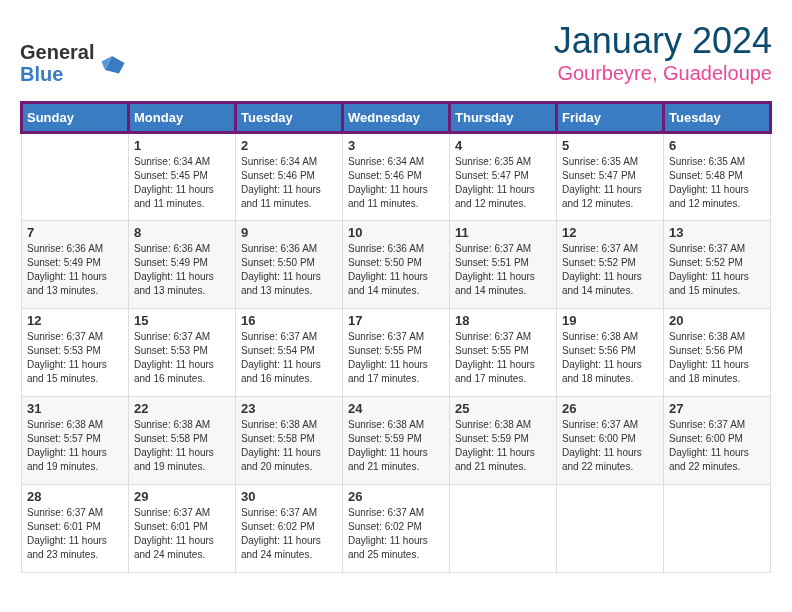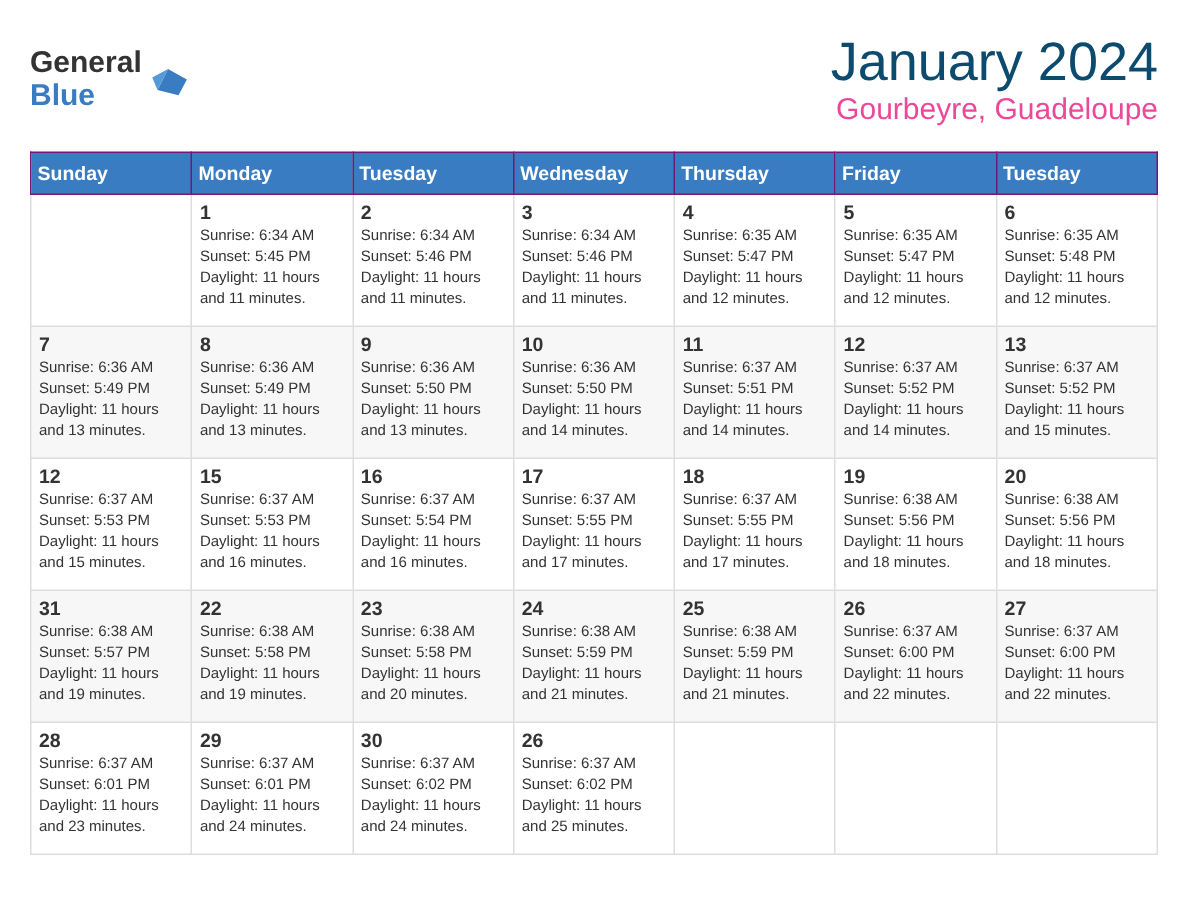--- a/index.html
+++ b/index.html
@@ -6,21 +6,21 @@
     body {
       font-family: Arial, sans-serif;
       background: #fff;
       width: 792px;
       min-height: 612px;
       padding: 20px;
     }
     .header {
       display: flex;
       justify-content: space-between;
-      align-items: center;
+      align-items: flex-end;
       margin-bottom: 16px;
     }
     .logo {
       display: flex;
       align-items: center;
     }
     .logo-text {
       display: flex;
       flex-direction: column;
       line-height: 1.1;
@@ -57,21 +57,21 @@
       border-collapse: collapse;
       font-size: 11px;
     }
     thead tr th {
       background-color: #3a7cc1;
       color: #fff;
       padding: 6px 4px;
       text-align: left;
       font-size: 13px;
       font-weight: bold;
-      border: 1px solid #701a75;
+      border: 3px solid #701a75;
     }
     tbody tr td {
       border: 1px solid #ddd;
       padding: 4px 5px;
       vertical-align: top;
       min-height: 80px;
       height: 88px;
       width: calc(100% / 7);
     }
     tbody tr:nth-child(even) td {

